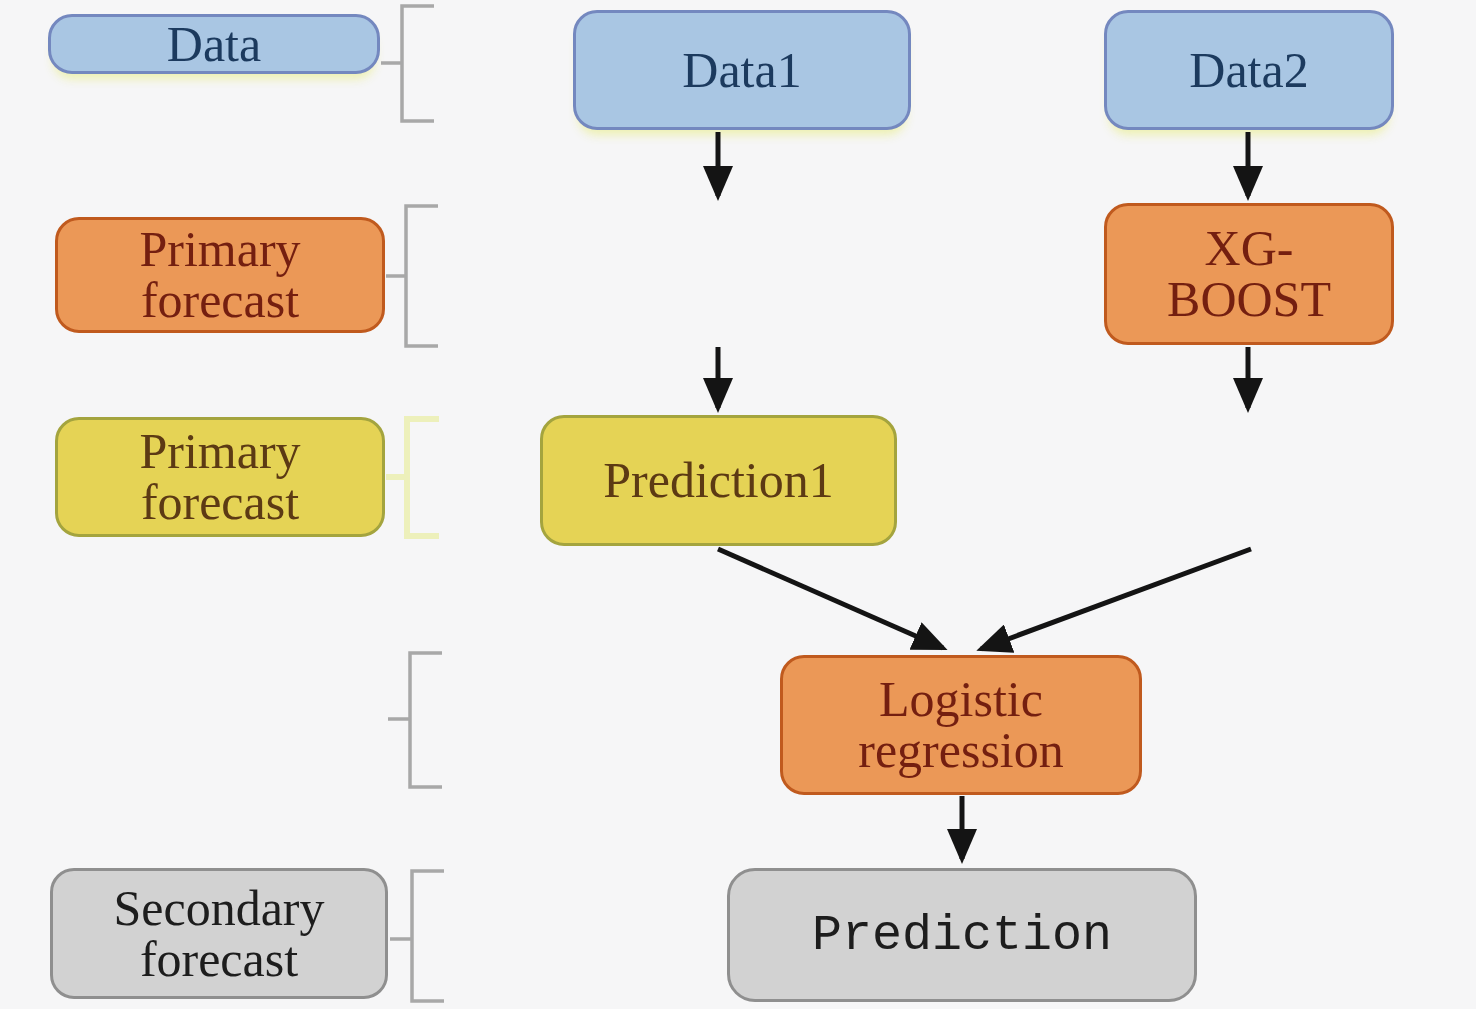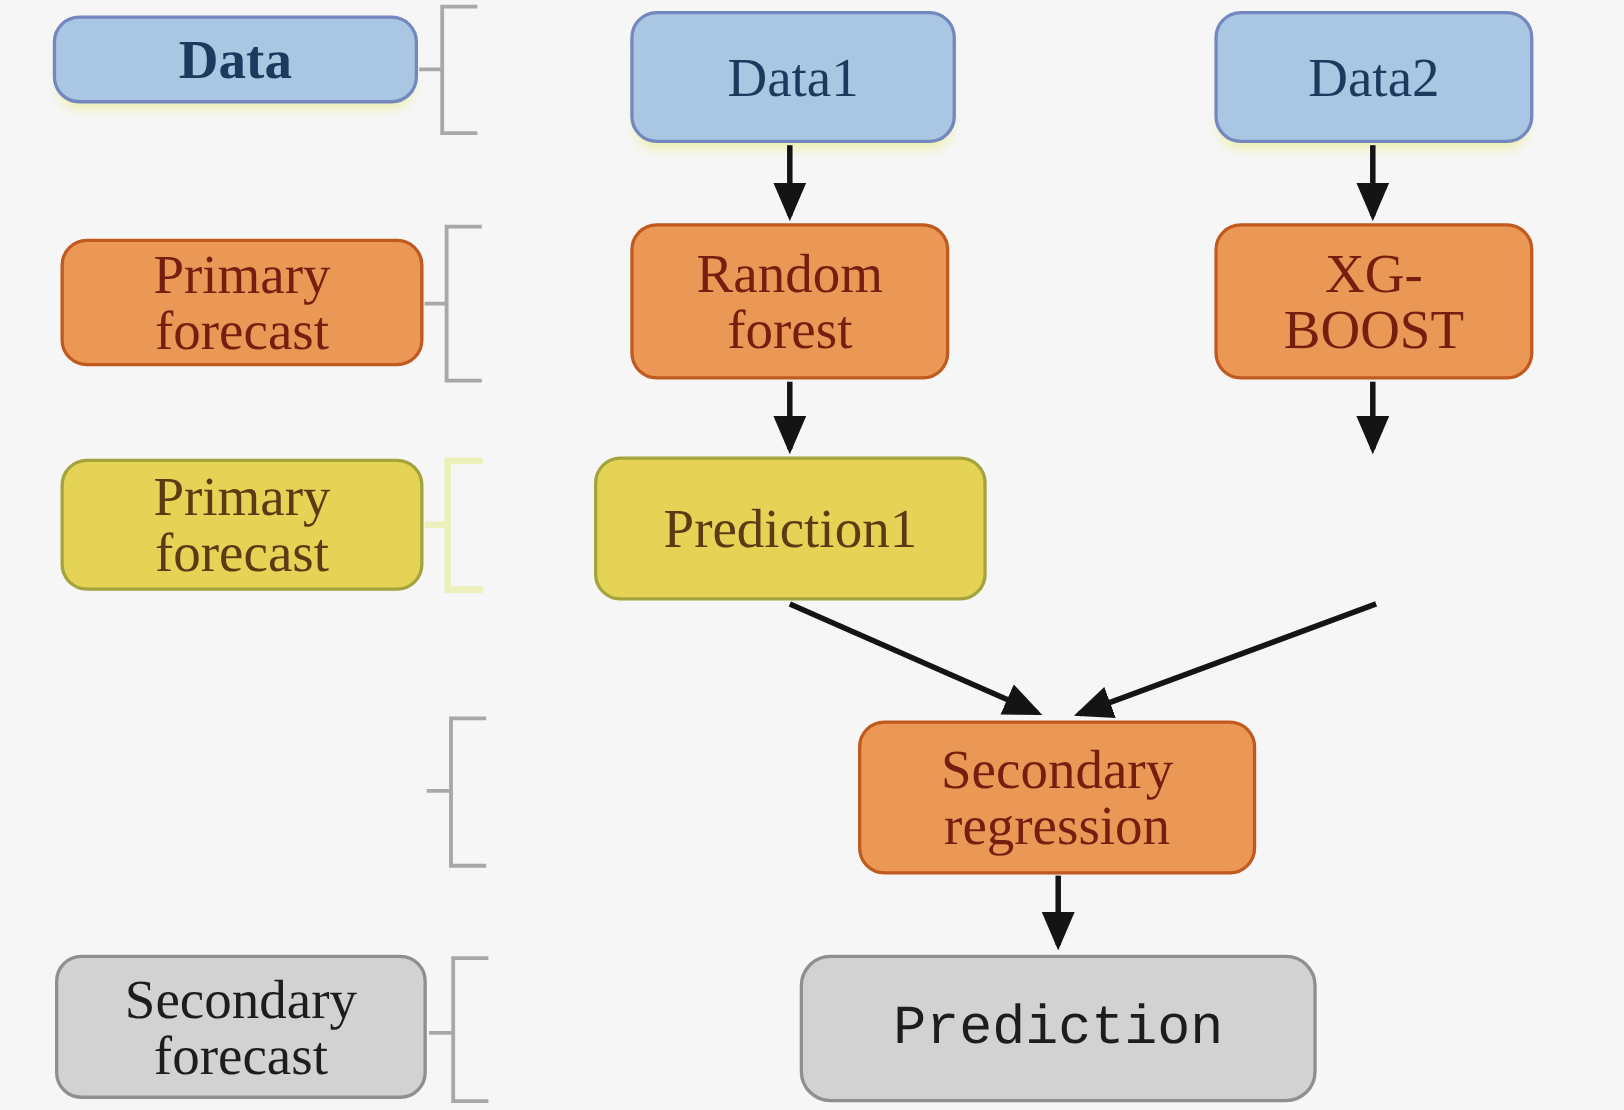--- a/index.html
+++ b/index.html
@@ -58,59 +58,56 @@
 
     <path class="arrow" marker-end="url(#ah)" d="M718 132 L718 196"></path>
     <path class="arrow" marker-end="url(#ah)" d="M1248 132 L1248 196"></path>
     <path class="arrow" marker-end="url(#ah)" d="M718 347 L718 408"></path>
     <path class="arrow" marker-end="url(#ah)" d="M1248 347 L1248 408"></path>
     <path class="arrow" marker-end="url(#ah)" d="M718 549 L943 648"></path>
     <path class="arrow" marker-end="url(#ah)" d="M1251 549 L981 649"></path>
     <path class="arrow" marker-end="url(#ah)" d="M962 796 L962 859"></path>
   </svg>
 
-  <div class="node c-data" style="left:48px;top:14px;width:332px;height:80px;font-weight:bold;">
+  <div class="node c-data" style="left:48px;top:14px;width:332px;height:60px;">
     <span class="legend-label">Data</span>
   </div>
 
   <div class="node c-learner" style="left:55px;top:217px;width:330px;height:116px;">
     <span class="legend-label">Primary forecast</span>
   </div>
 
   <div class="node c-forecast" style="left:55px;top:417px;width:330px;height:120px;">
     <span class="legend-label">Primary forecast</span>
   </div>
 
 
   <div class="node c-final" style="left:50px;top:868px;width:338px;height:131px;">
     <span class="legend-label">Secondary forecast</span>
   </div>
 
-  <div class="node c-data" style="left:573px;top:10px;width:296px;height:120px;">
+  <div class="node c-data" style="left:573px;top:10px;width:338px;height:120px;">
     <span class="flow-label">Data1</span>
   </div>
 
   <div class="node c-data" style="left:1104px;top:10px;width:290px;height:120px;">
     <span class="flow-label">Data2</span>
   </div>
 
-  <div class="node c-learner" style="left:573px;top:203px;width:290px;height:142px;">
-    <span class="flow-label">Random forest</span>
-  </div>
 
   <div class="node c-learner narrow" style="left:1104px;top:203px;width:290px;height:142px;">
     <span class="flow-label">XG-BOOST</span>
   </div>
 
   <div class="node c-forecast" style="left:540px;top:415px;width:357px;height:131px;text-align:center;">
     <span class="flow-label">Prediction1</span>
   </div>
 
 
   <div class="node c-learner" style="left:780px;top:655px;width:362px;height:140px;">
-    <span class="flow-label">Secondary regression</span>
+    <span class="flow-label">Logistic regression</span>
   </div>
 
   <div class="node c-final" style="left:727px;top:868px;width:470px;height:134px;border-radius:28px;font-family:Liberation Mono, monospace;">
     <span class="flow-label">Prediction</span>
   </div>
 
 </div>
 
 </body></html>

